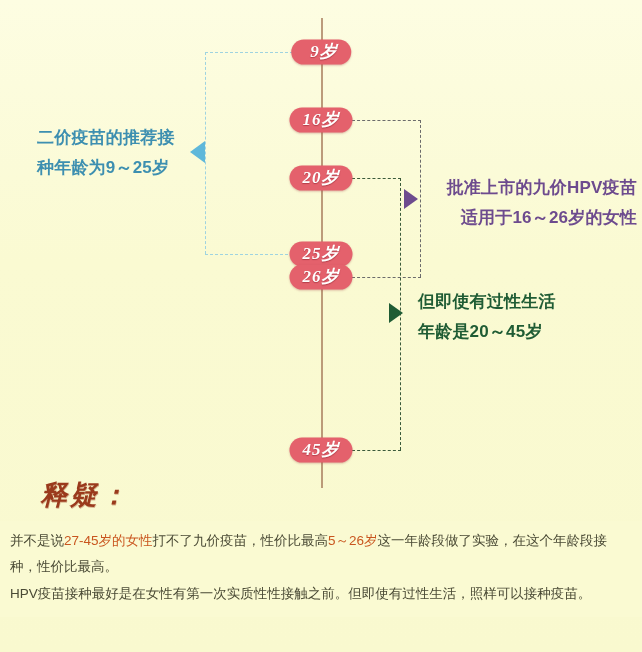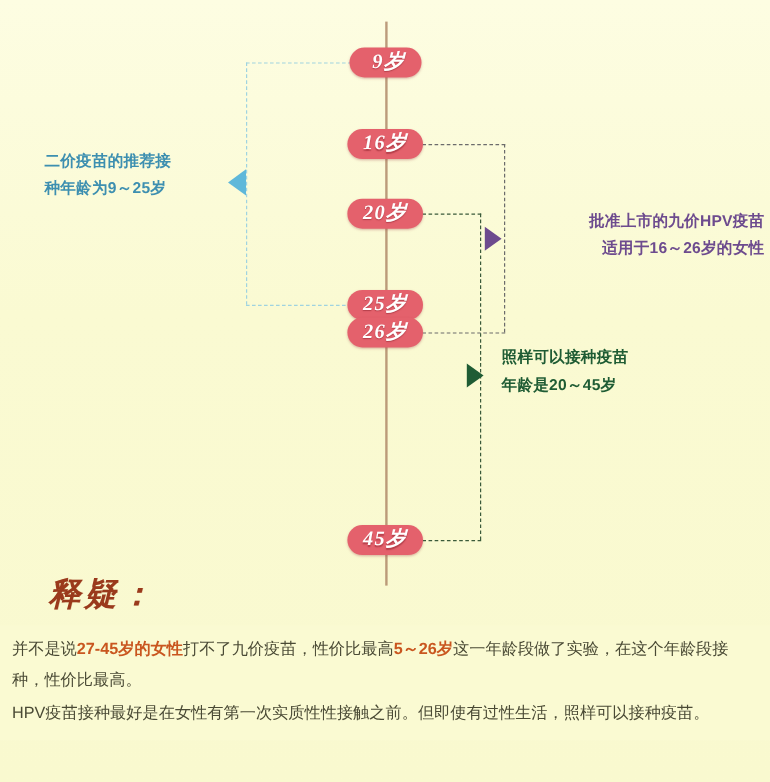--- a/index.html
+++ b/index.html
@@ -100,21 +100,21 @@
   .tri-right-green {
     border-top: 10px solid transparent;
     border-bottom: 10px solid transparent;
     border-left: 14px solid #1f5c34;
   }
 
   
   .callout {
     position: absolute;
     font-weight: bold;
-    font-size: 13px;
+    font-size: 17px;
     line-height: 1.75;
     white-space: pre-line;
     letter-spacing: 0.2px;
   }
   .callout-blue   { color: #3d8fb0; text-align: left; }
   .callout-purple { color: #6d4b8e; text-align: right; }
   .callout-green  { color: #1f5c34; text-align: left; }
 
   
   #explain {
@@ -144,21 +144,21 @@
     top: 51px;
     width: 642px;
     background: #fafad2;
     padding: 7px 10px 10px 10px;
     box-sizing: border-box;
     font-size: 13.5px;
     line-height: 1.95;
     color: #4a4a35;
   }
   .explain-body p { margin: 0; }
-  .hl { color: #c9561f; font-weight: bold; }
+  .hl { color: #c9561f; font-weight: normal; }
 </style>
 </head>
 <body>
 
 <div id="page">
 
   <div id="diagram">
 
     <div class="axis-line"></div>
 
@@ -177,21 +177,21 @@
     <div class="dash-v purple-dash" style="left:420px; top:120px; height:157px;"></div>
     <div class="dash-h purple-dash" style="left:352px; top:277px; width:69px;"></div>
     <div class="tri tri-right-purple" style="left:404px; top:189px;"></div>
     <div class="callout callout-purple" style="left:432px; top:173px; width:205px;">批准上市的九价HPV疫苗
 适用于16～26岁的女性</div>
 
     <div class="dash-h green-dash" style="left:352px; top:178px; width:49px;"></div>
     <div class="dash-v green-dash" style="left:400px; top:178px; height:272px;"></div>
     <div class="dash-h green-dash" style="left:352px; top:450px; width:49px;"></div>
     <div class="tri tri-right-green" style="left:389px; top:303px;"></div>
-    <div class="callout callout-green" style="left:418px; top:287px; width:210px;">照样可以接种疫苗
+    <div class="callout callout-green" style="left:418px; top:287px; width:210px;">但即使有过性生活
 年龄是20～45岁</div>
 
     <div class="age-pill" style="left:321px; top:52px;padding-left:19px;">9岁</div>
     <div class="age-pill" style="left:321px; top:120px;">16岁</div>
     <div class="age-pill" style="left:321px; top:178px;">20岁</div>
     <div class="age-pill" style="left:321px; top:254px;">25岁</div>
     <div class="age-pill" style="left:321px; top:277px;">26岁</div>
     <div class="age-pill" style="left:321px; top:450px;">45岁</div>
   </div>
 

